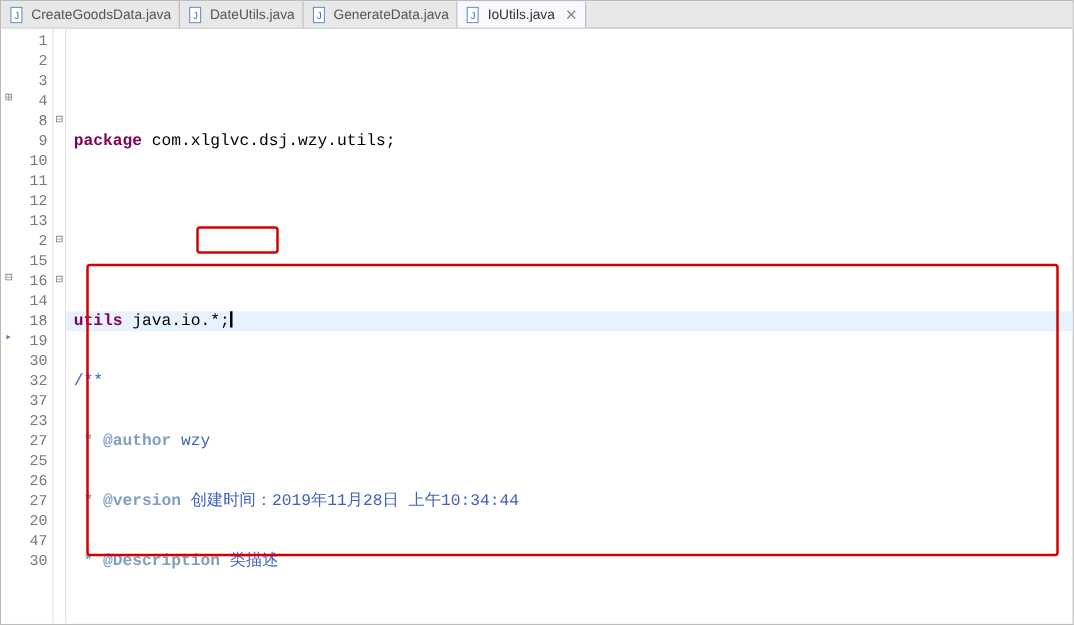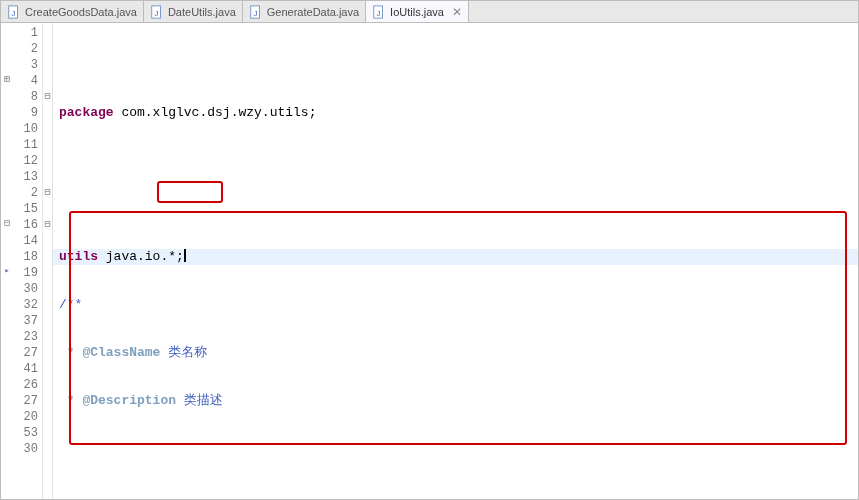--- a/index.html
+++ b/index.html
@@ -187,25 +187,25 @@
     <div class="ln">15</div>
     <div class="ln">16</div>
     <div class="ln">14</div>
     <div class="ln">18</div>
     <div class="ln">19</div>
     <div class="ln">30</div>
     <div class="ln">32</div>
     <div class="ln">37</div>
     <div class="ln">23</div>
     <div class="ln">27</div>
-    <div class="ln">41</div>
+    <div class="ln">25</div>
     <div class="ln">26</div>
     <div class="ln">27</div>
     <div class="ln">20</div>
-    <div class="ln">53</div>
+    <div class="ln">47</div>
     <div class="ln">30</div>
   </div>
   <div class="fold-col">
     <div class="fm"></div>
       <div class="fm"></div>
       <div class="fm"></div>
       <div class="fm"></div>
     <div class="fm fold-minus"></div>
     <div class="fm"></div>
       <div class="fm"></div>
@@ -233,21 +233,22 @@
 
   <div class="code">
     <div class="red-box1" style="left:104px; top:158px; width:66px; height:22px;"></div>
     <div class="red-box1" style="left:16px; top:188px; width:778px; height:234px;"></div>
 
     <div class="line"><span class="kw">package</span><span class="plain"> com.xlglvc.dsj.wzy.utils;</span></div>
     <div class="line"></div>
     <div class="line"></div>
     <div class="line highlight-line"><span class="kw">utils</span><span class="plain"> java.io.*;</span><span class="cursor-box"></span></div>
     <div class="line"><span class="doc">/**</span></div>
-    <div class="line"><span class="doctag"> * @ClassName</span><span class="doc"> 类名称</span></div>
+    <div class="line"><span class="doctag"> * @author</span><span class="doc"> wzy</span></div>
+    <div class="line"><span class="doctag"> * @version</span><span class="doc"> 创建时间：2019年11月28日 上午10:34:44</span></div>
     <div class="line"><span class="doctag"> * @Description</span><span class="doc"> 类描述</span></div>
     
     
     
     
     
     
     
     
     

